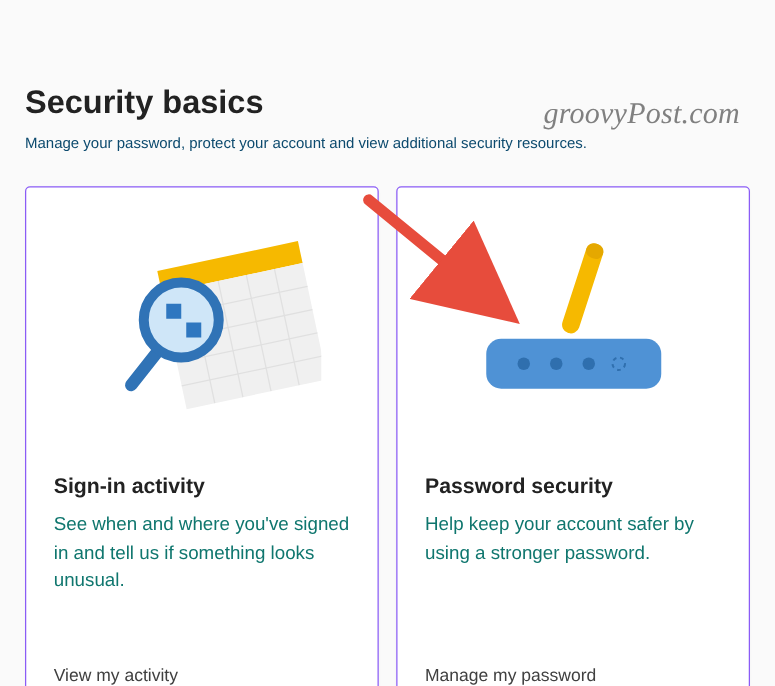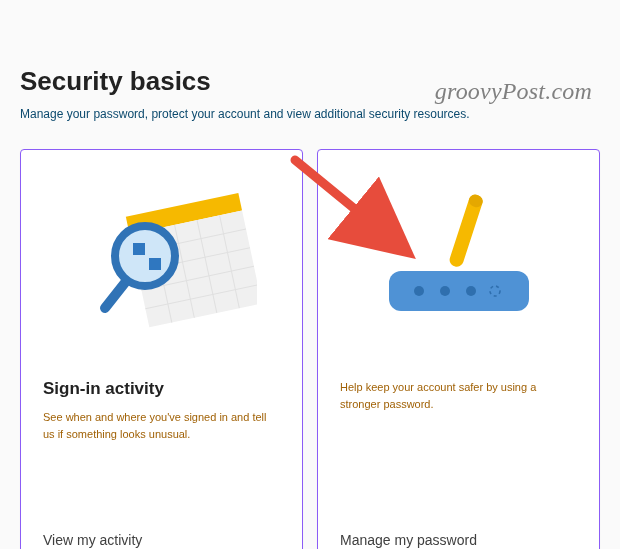--- a/index.html
+++ b/index.html
@@ -59,22 +59,22 @@
       justify-content: center;
       margin-bottom: 24px;
     }
     .card-title {
       font-size: 17px;
       font-weight: 600;
       color: #222;
       margin-bottom: 10px;
     }
     .card-desc {
-      font-size: 11px;
-      color: #a16207;
+      font-size: 15px;
+      color: #0f766e;
       line-height: 1.5;
       flex: 1;
     }
     .card-link {
       font-size: 14px;
       color: #404040;
       text-decoration: none;
       cursor: pointer;
       margin-top: 12px;
     }
@@ -146,20 +146,21 @@
 
           <rect x="30" y="88" width="140" height="40" rx="12" fill="#4f92d5"></rect>
 
           <circle cx="60" cy="108" r="5" fill="#2f6fae"></circle>
           <circle cx="86" cy="108" r="5" fill="#2f6fae"></circle>
           <circle cx="112" cy="108" r="5" fill="#2f6fae"></circle>
 
           <circle cx="136" cy="108" r="5" fill="none" stroke="#2f6fae" stroke-width="1.6" stroke-dasharray="3 3"></circle>
         </svg>
       </div>
+      <h2 class="card-title">Password security</h2>
       <p class="card-desc">Help keep your account safer by using a stronger password.</p>
       <a class="card-link">Manage my password</a>
     </div>
 
   </div>
 </div>
 
 <svg class="arrow-overlay" width="160" height="130">
   <defs>
     <marker id="arrowhead" markerWidth="9" markerHeight="9" refX="6" refY="4.5" orient="auto">

